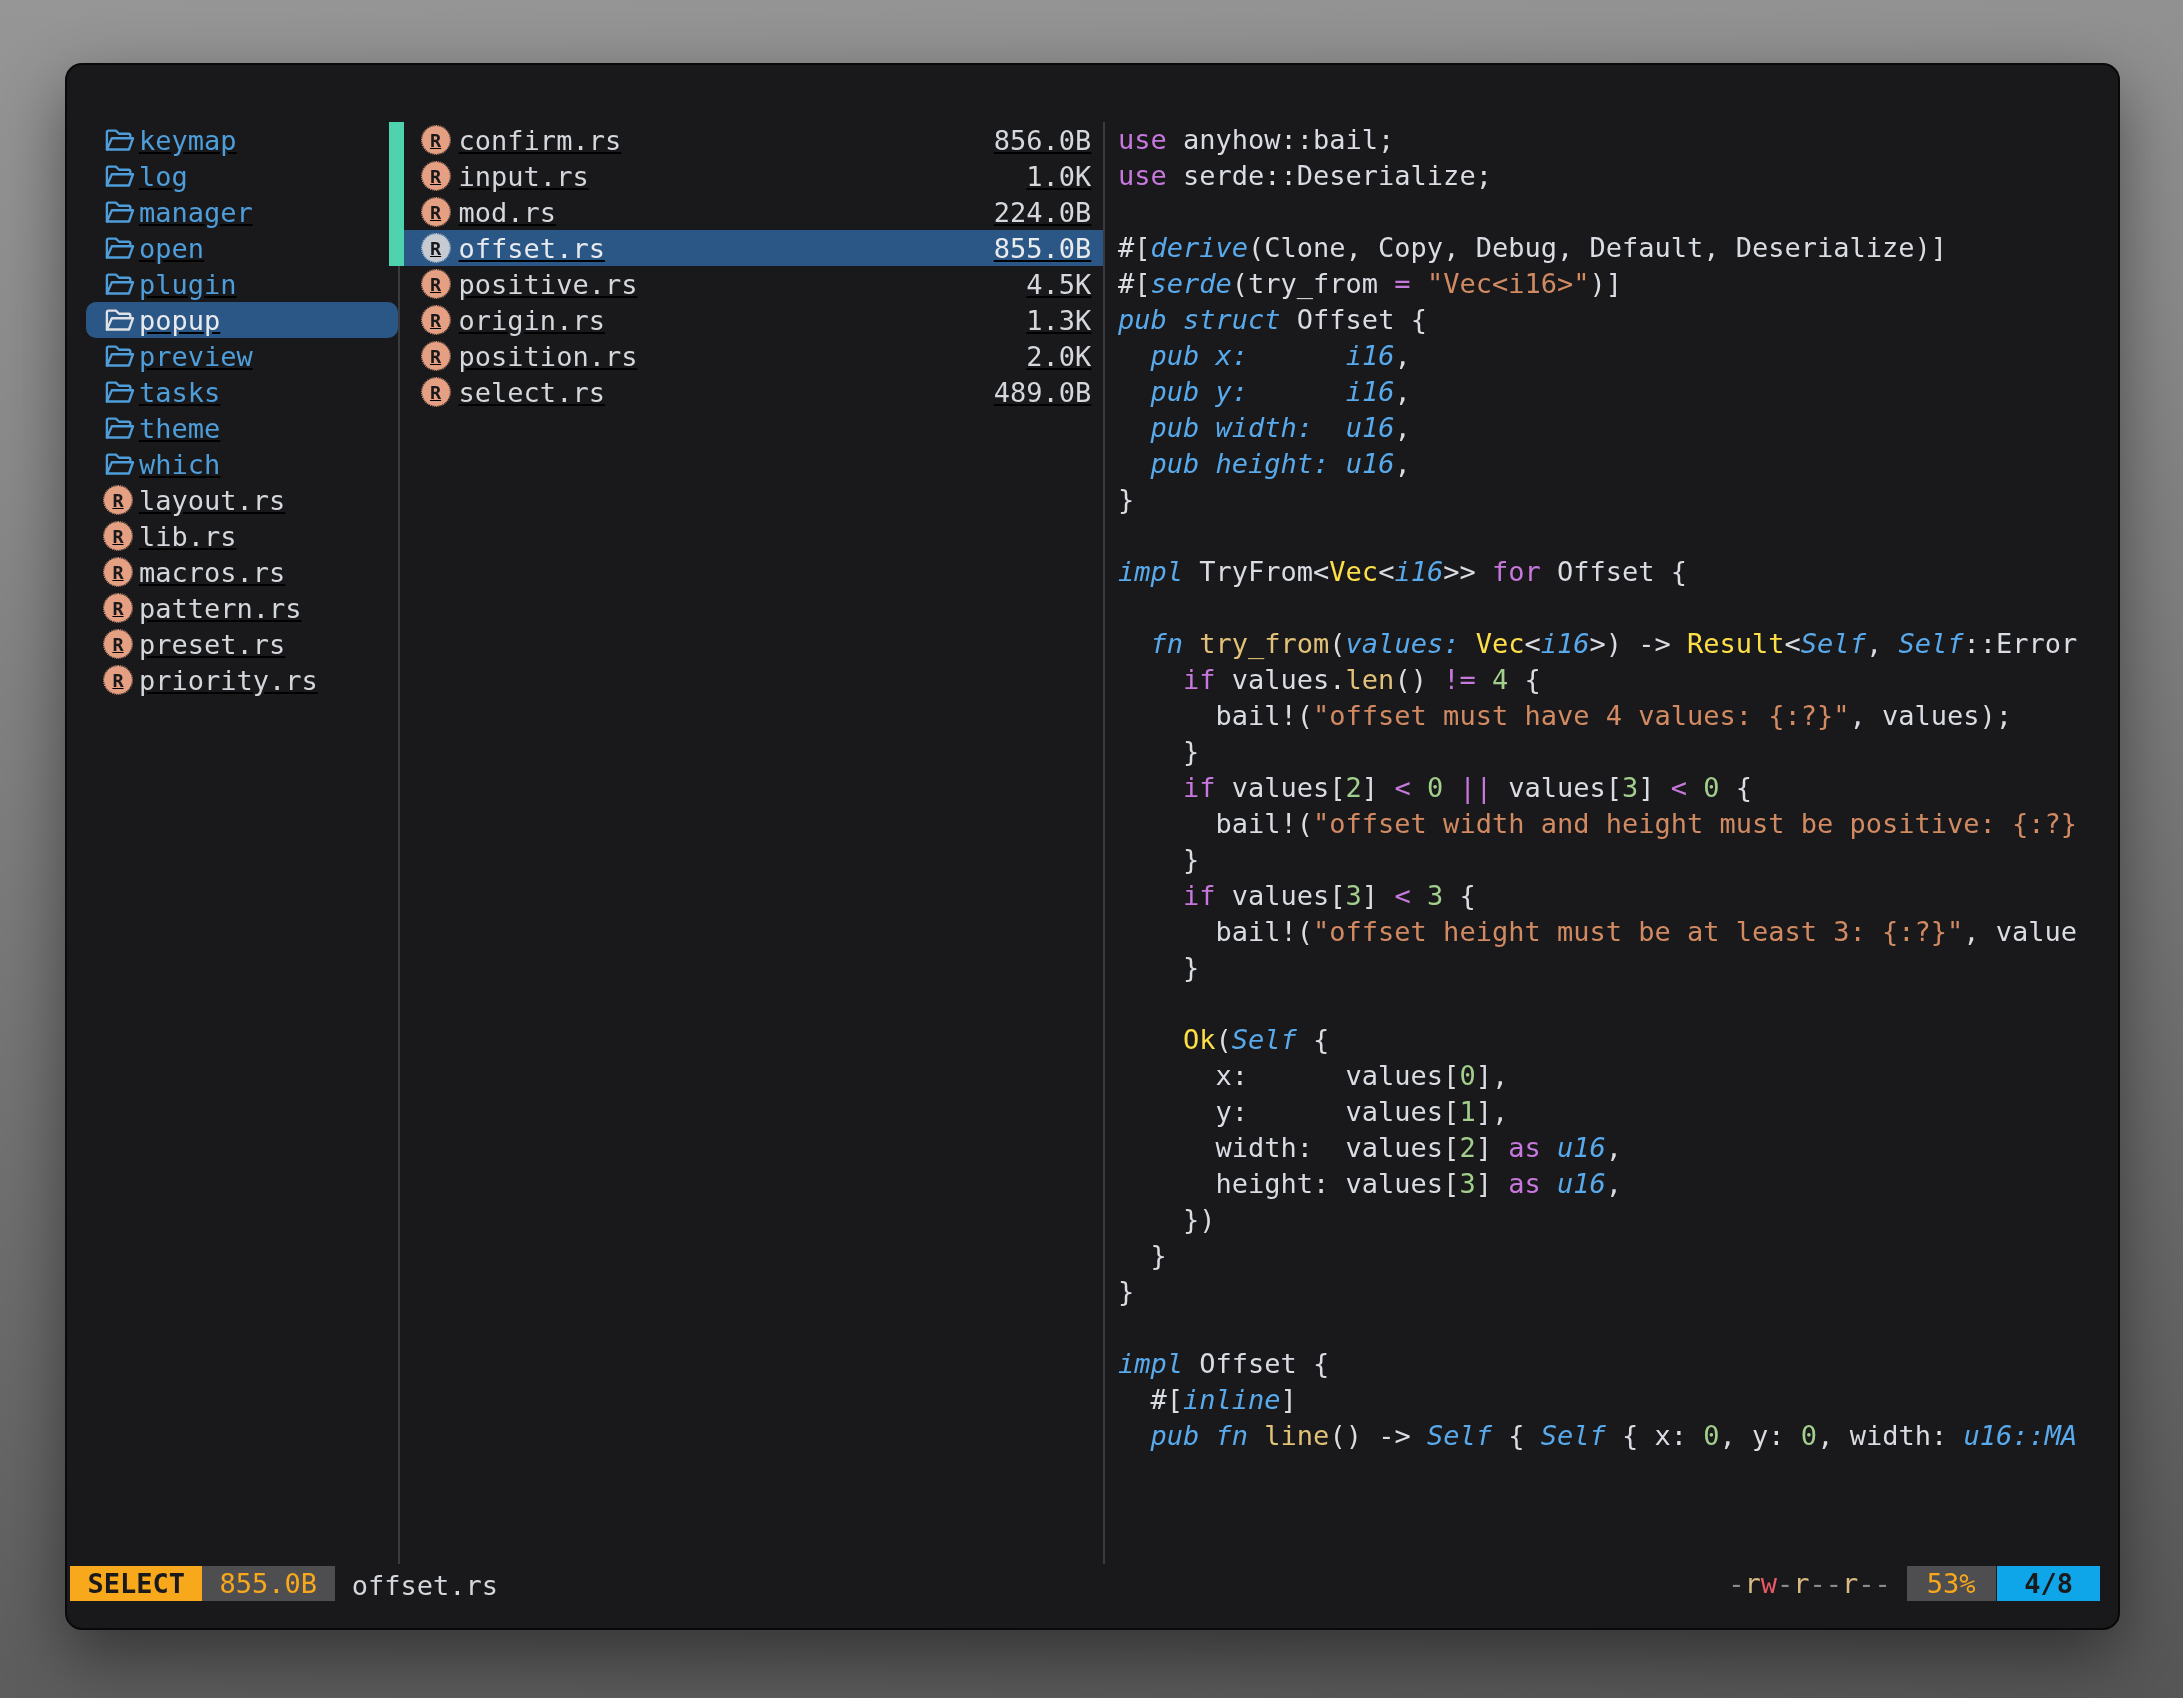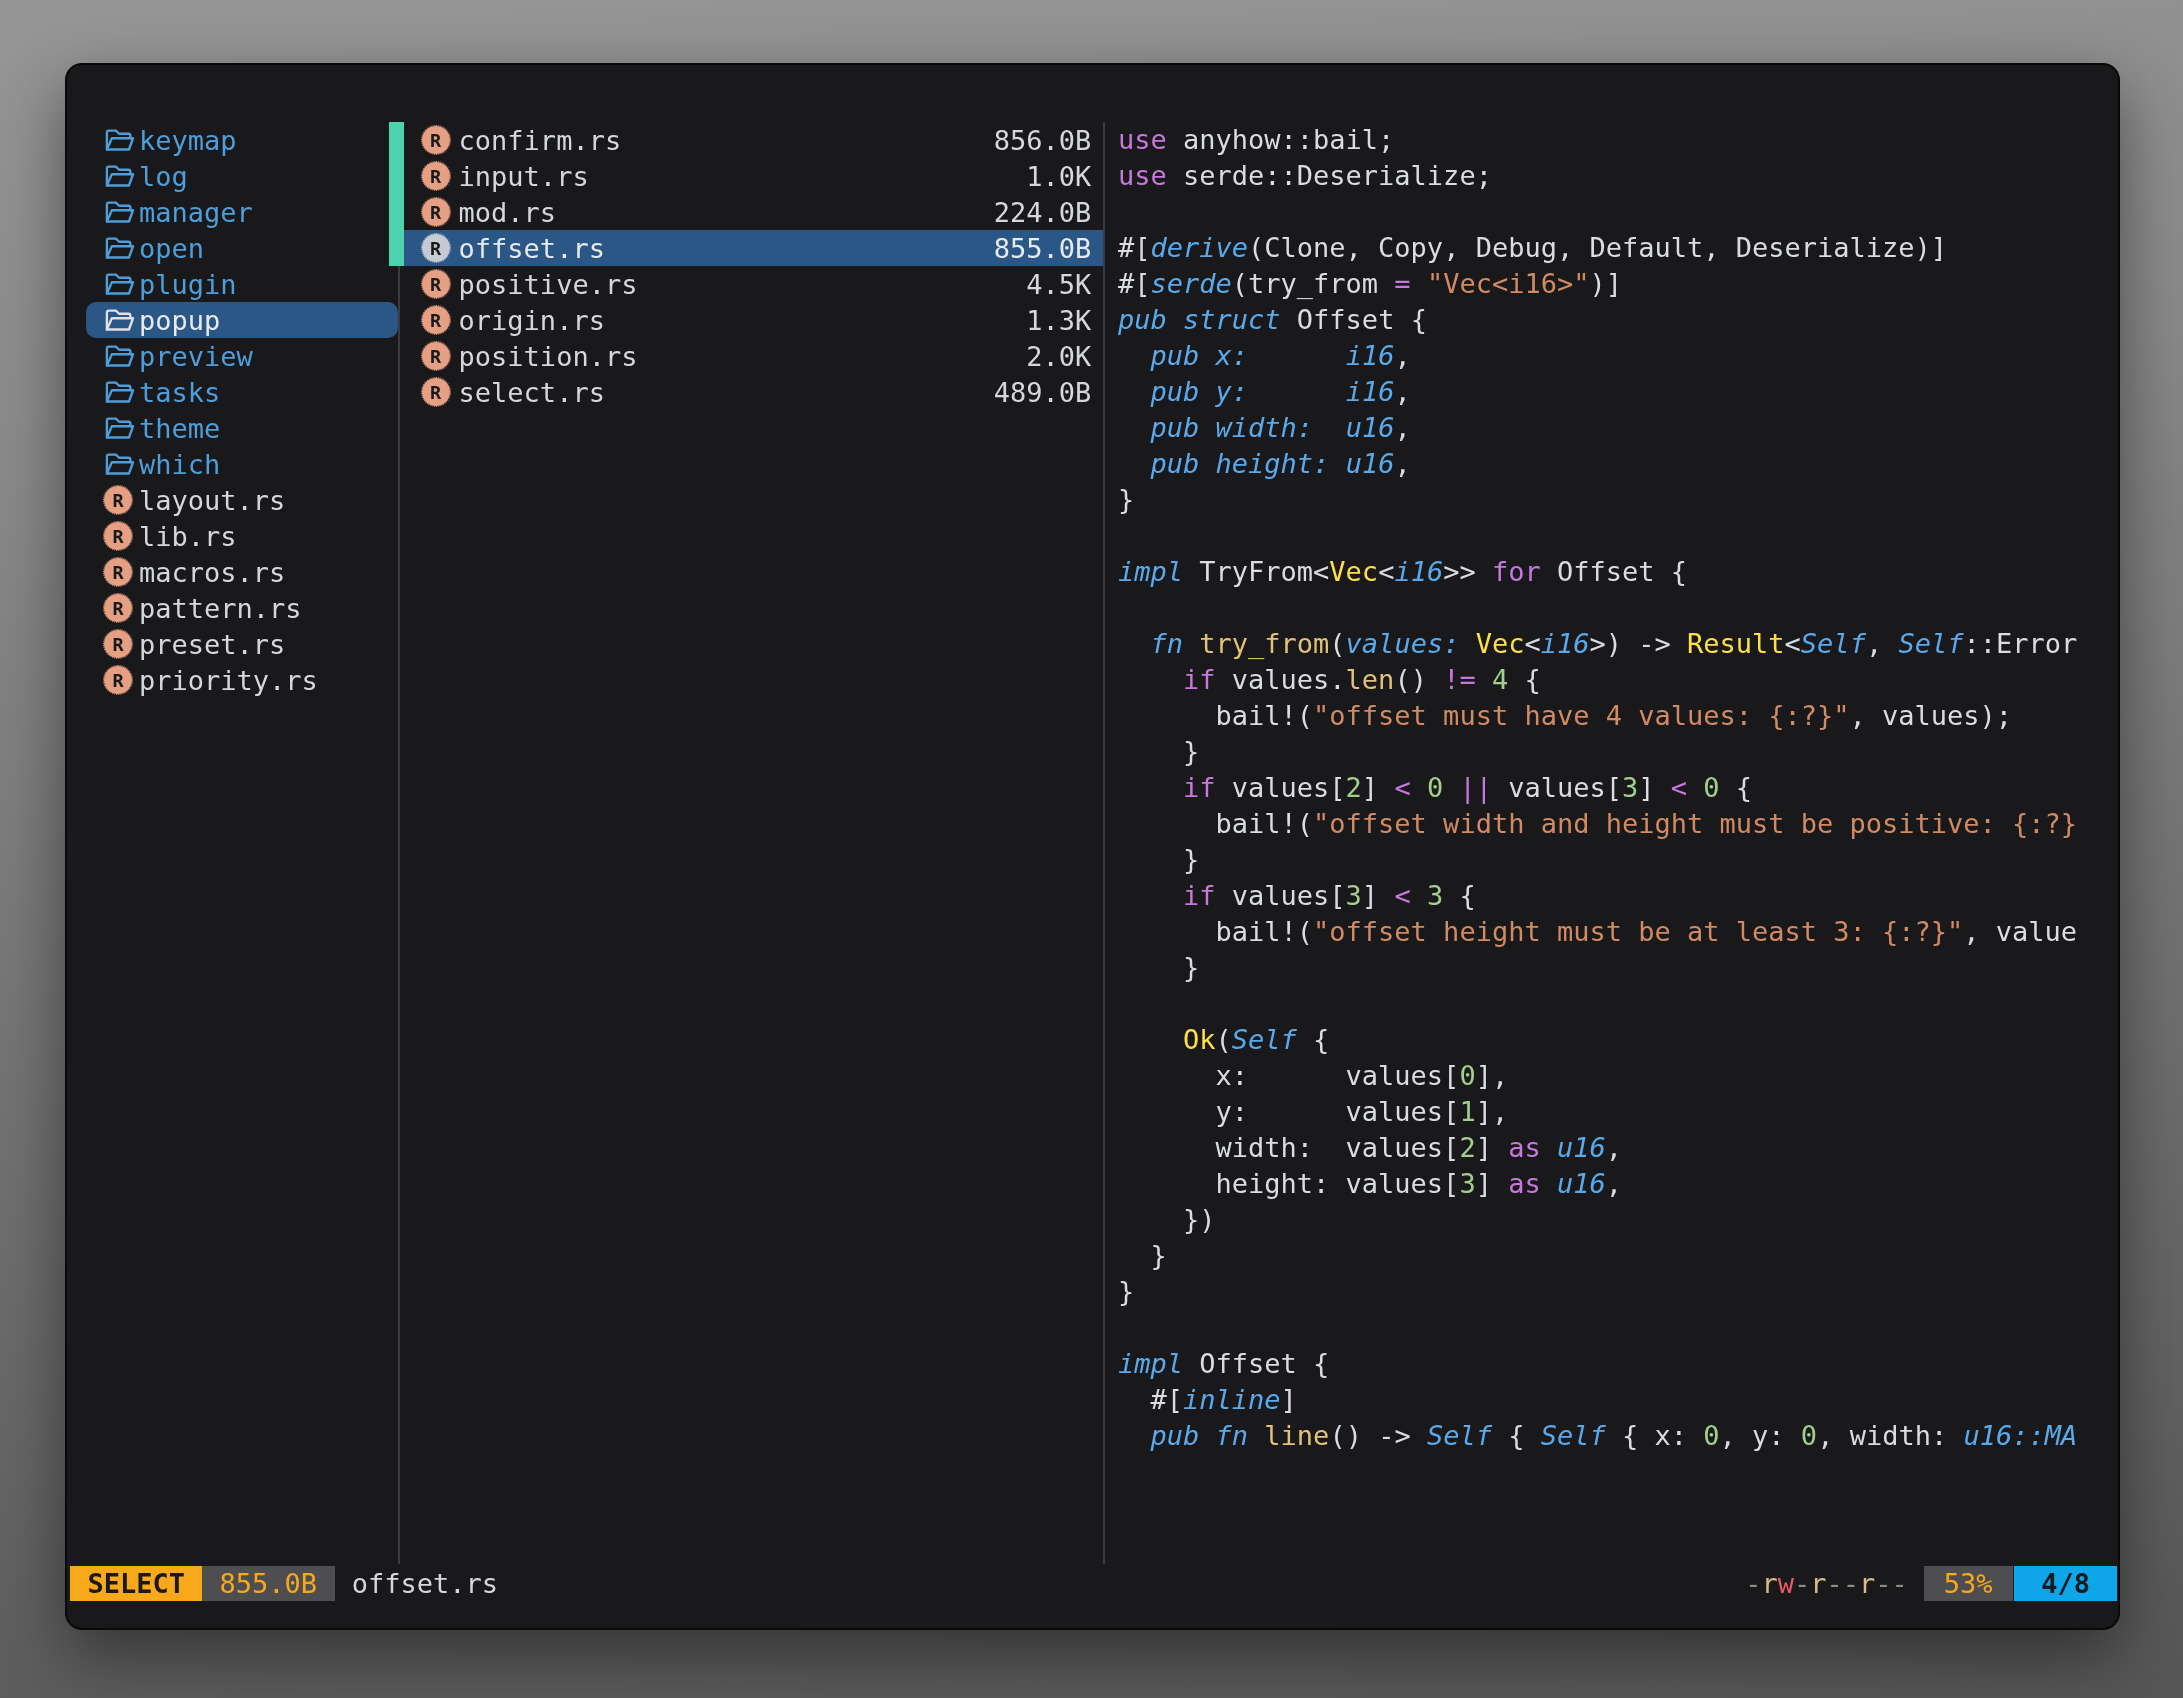--- a/index.html
+++ b/index.html
@@ -12,21 +12,21 @@
     position:absolute; left:65px; top:63px; width:2055px; height:1567px;
     background:#19191b; border:2.5px solid #09090a; border-radius:17px;
     box-shadow: 0 25px 67px rgba(0,0,0,.45);
     overflow:hidden;
   }
   .sep { position:absolute; top:57px; height:1442px; width:1.7px; background:#3b3b3f; }
   #sep-left  { left:331px; }
   #sep-right { left:1036px; }
 
   .pane { position:absolute; top:57px; }
-  .row { height:36px; display:flex; align-items:center; white-space:pre; }
+  .row { height:36px; display:flex; align-items:center; white-space:pre;text-decoration:underline; }
   .label, .size, .code-line { font-size:27px; color:#d4d7dc; }
 
   
   #left-pane { left:0; width:331px; }
   .left-row { padding-left:37px; }
   .left-row.current { background:transparent; }
   .left-row.current .inner { background:#2b5787;border-radius:10px; }
   .left-row .inner {
     display:flex; align-items:center; height:100%; flex:1;
     margin-left:-17.6px; padding-left:17.6px;
@@ -65,22 +65,22 @@
   .tok-kw   { color:#c678dd; }
   .tok-blue { color:#58aaec;font-style:italic; }
   .tok-teal { color:#fde047; }
   .tok-yellow{ color:#e2c178; }
   .tok-num  { color:#a3cf8d; }
   .tok-str  { color:#d28a62; }
   .tok-fg   { color:#d9dce2; }
 
   
   #statusbar {
-    position:absolute; left:3.4px; right:1px; top:1501px; height:35px;
-    display:flex; align-items:center; font-size:27px;
+    position:absolute; left:3.4px; right:18px; top:1501px; height:35px;
+    display:flex; align-items:flex-end; font-size:27px;
   }
   .badge { height:35px; display:flex; align-items:center; }
   #mode-badge { background:#f7a81b; color:#1a1a1c; font-weight:bold; padding:0 17px; }
   #size-badge { background:#4e4e51; color:#f7a81b; padding:0 17.6px; }
   #file-label { color:#d4d7dc; margin-left:17px; }
   #status-right { margin-left:auto; display:flex; align-items:center; gap:0; }
   #perms { white-space:pre; margin-right:16px; }
   .perm-dim { color:#8b8b8b; } .perm-tan { color:#d9ba83; } .perm-red { color:#ea5a66; }
   #percent-badge { background:#4e4e51; color:#f7a81b; padding:0 20px; margin-right:1.7px; }
   #position-badge { background:#0ea5e9; color:#1a1a1c; font-weight:bold; padding:0 27px; }

